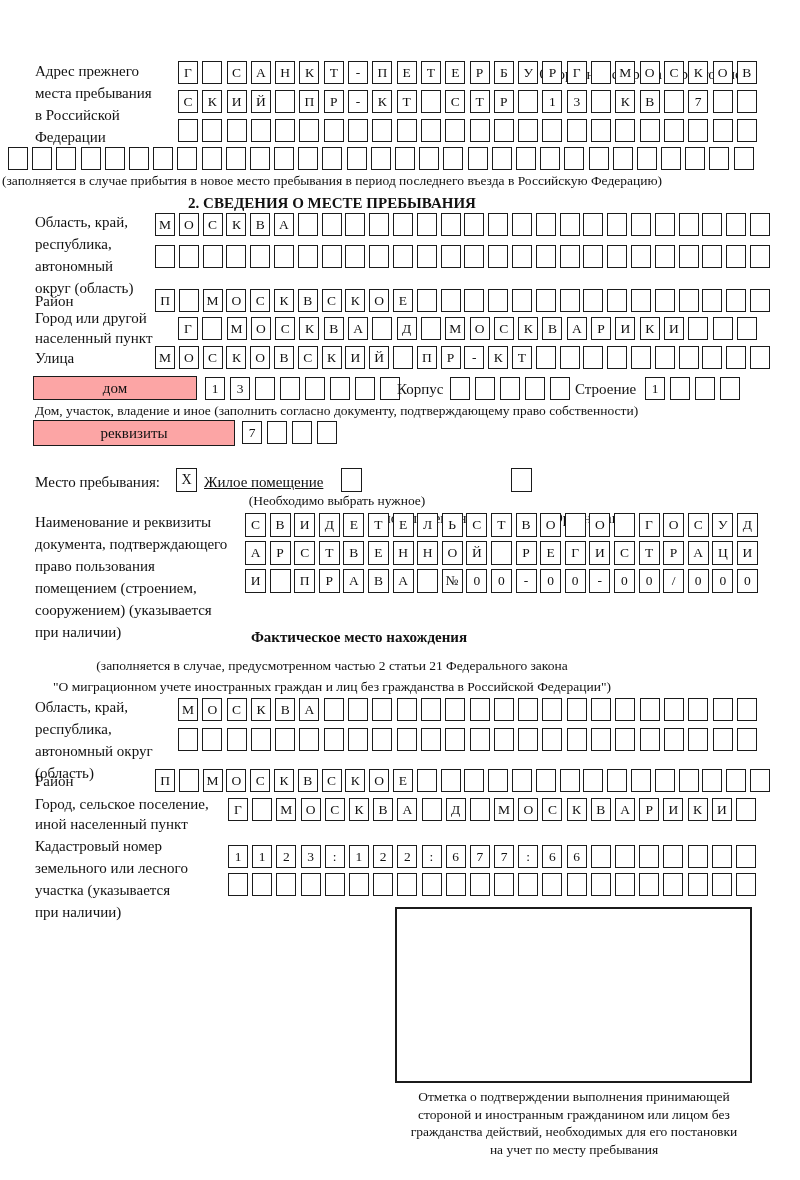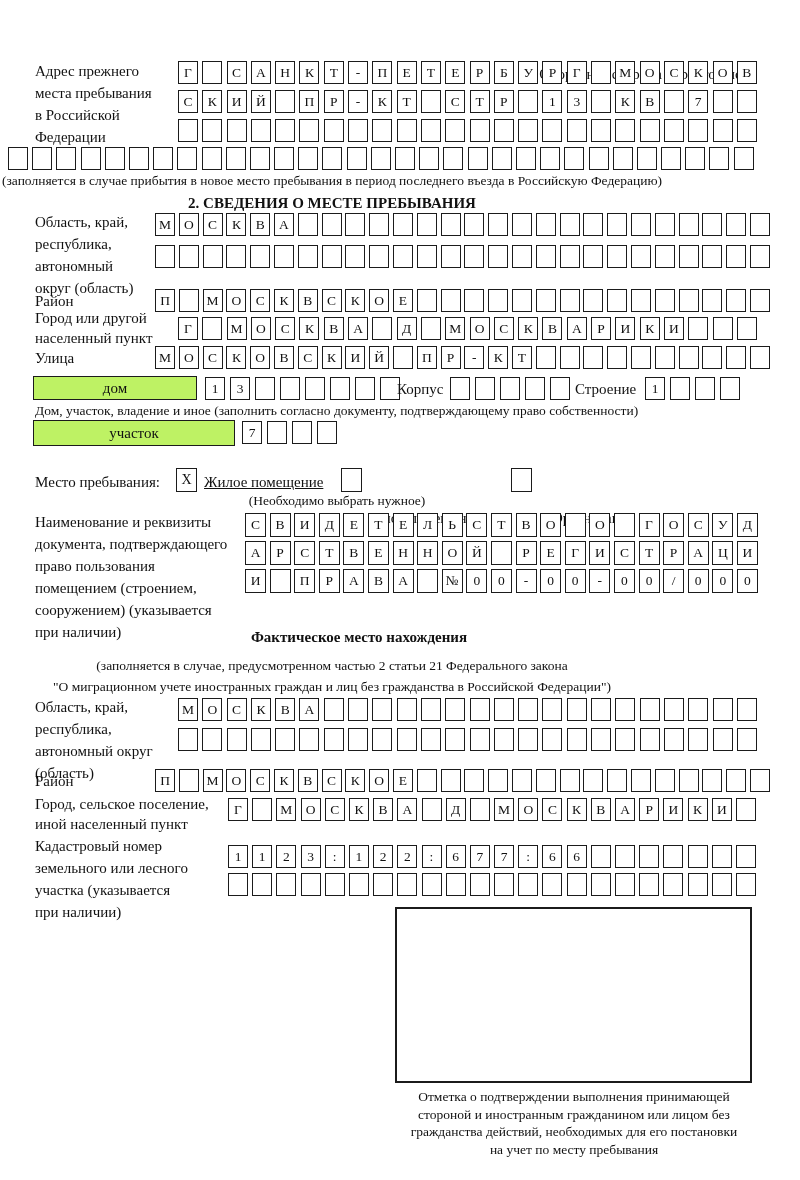--- a/index.html
+++ b/index.html
@@ -8,21 +8,21 @@
   .lbl{position:absolute;font-size:15px;line-height:22px;white-space:pre-line;}
   .lh20{line-height:20px;}
   .note{position:absolute;font-size:13.5px;line-height:17.5px;white-space:pre-line;}
   .ctr{left:0;width:664px;text-align:center;}
   .bold{font-weight:bold;}
   .hdr{position:absolute;font-size:15px;}
   .cellrow{position:absolute;display:flex;}
   .cell{flex:none;width:20px;height:23px;border:1.7px solid #1b1b1b;box-sizing:border-box;
         display:flex;align-items:center;justify-content:center;font-size:13.5px;background:#fff;}
   .w21 .cell{width:21px;height:24px;}
-  .wbox{position:absolute;border:1.7px solid #1b1b1b;box-sizing:border-box;background:#bef264;
+  .wbox{position:absolute;border:1.7px solid #1b1b1b;box-sizing:border-box;background:#fca5a5;
         display:flex;align-items:center;justify-content:center;font-size:15px;}
   .chk{position:absolute;width:21px;height:24px;border:1.7px solid #1b1b1b;box-sizing:border-box;
        display:flex;align-items:center;justify-content:center;font-size:14px;background:#fff;}
   .bigbox{position:absolute;border:2px solid #1b1b1b;box-sizing:border-box;background:#fff;}
 </style>
 </head>
 <body>
 
 <div class="sheet">
 
@@ -318,21 +318,21 @@
     </div>
   <div class="lbl" style="left:575px;top:378px;">Строение</div>
   <div class="cellrow" style="left:645px;top:377px;gap:5px;">
       <span class="cell">1</span>
       <span class="cell"></span>
       <span class="cell"></span>
       <span class="cell"></span>
     </div>
   <div class="note" style="left:35px;top:402px;">Дом, участок, владение и иное (заполнить согласно документу, подтверждающему право собственности)</div>
 
-  <div class="wbox" style="left:33px;top:420px;width:202px;height:26px;">участок</div>
+  <div class="wbox" style="left:33px;top:420px;width:202px;height:26px;">реквизиты</div>
   <div class="cellrow" style="left:242px;top:421px;gap:5px;">
       <span class="cell">7</span>
       <span class="cell"></span>
       <span class="cell"></span>
       <span class="cell"></span>
     </div>
 
   <div class="lbl" style="left:35px;top:471px;">Место пребывания:</div>
   <span class="chk" style="left:176px;top:468px;">X</span>
   <div class="lbl" style="left:204px;top:471px;text-decoration:underline;">Жилое помещение</div>

